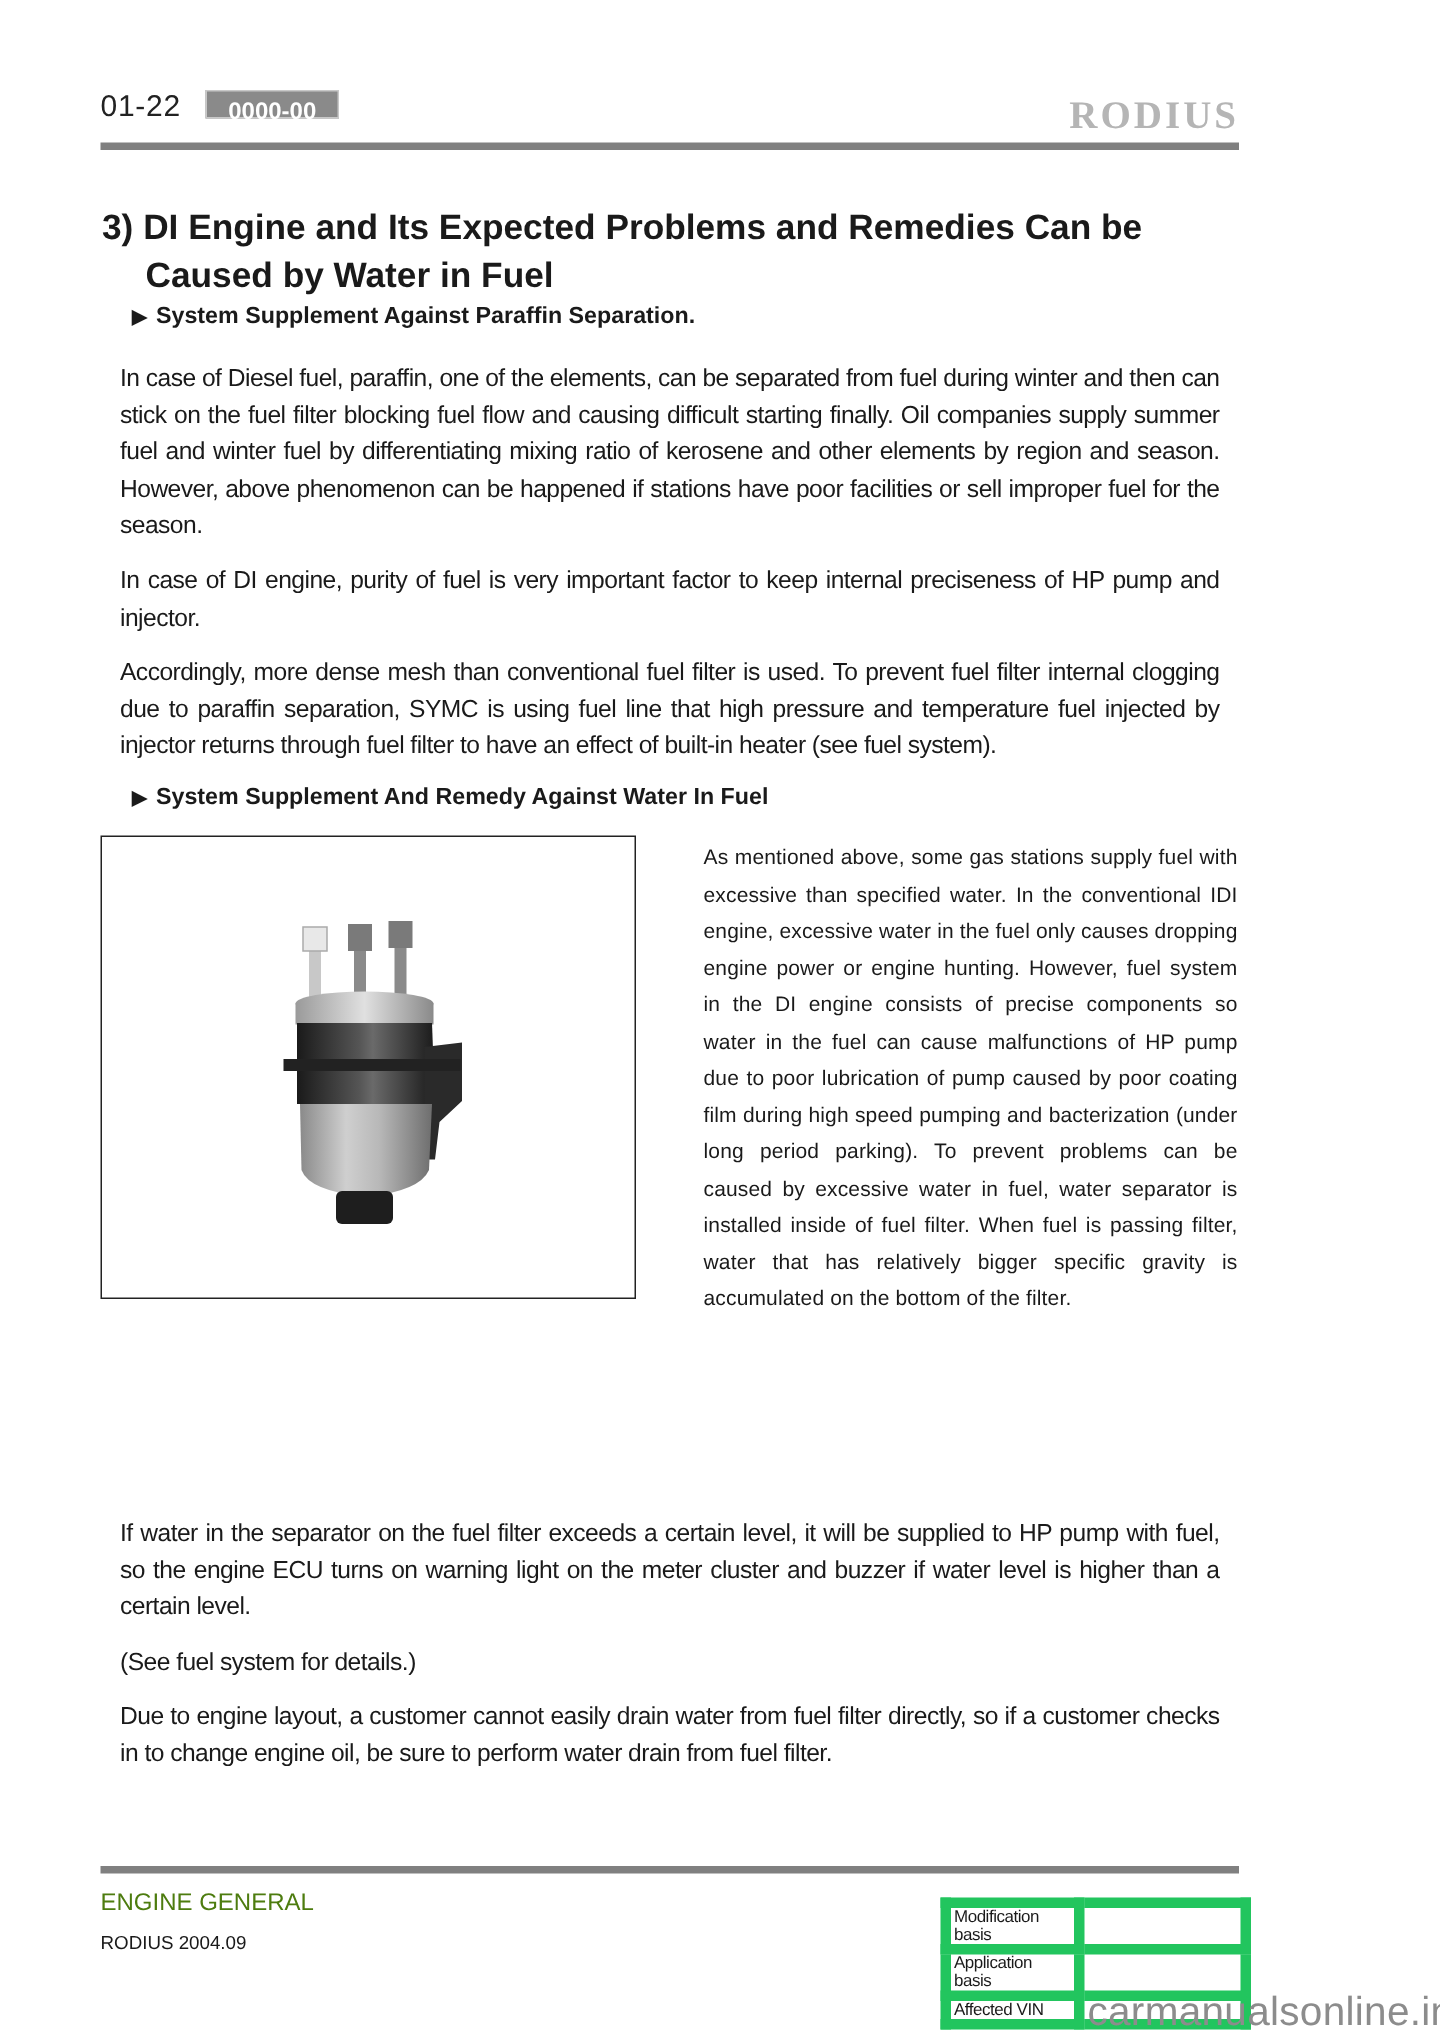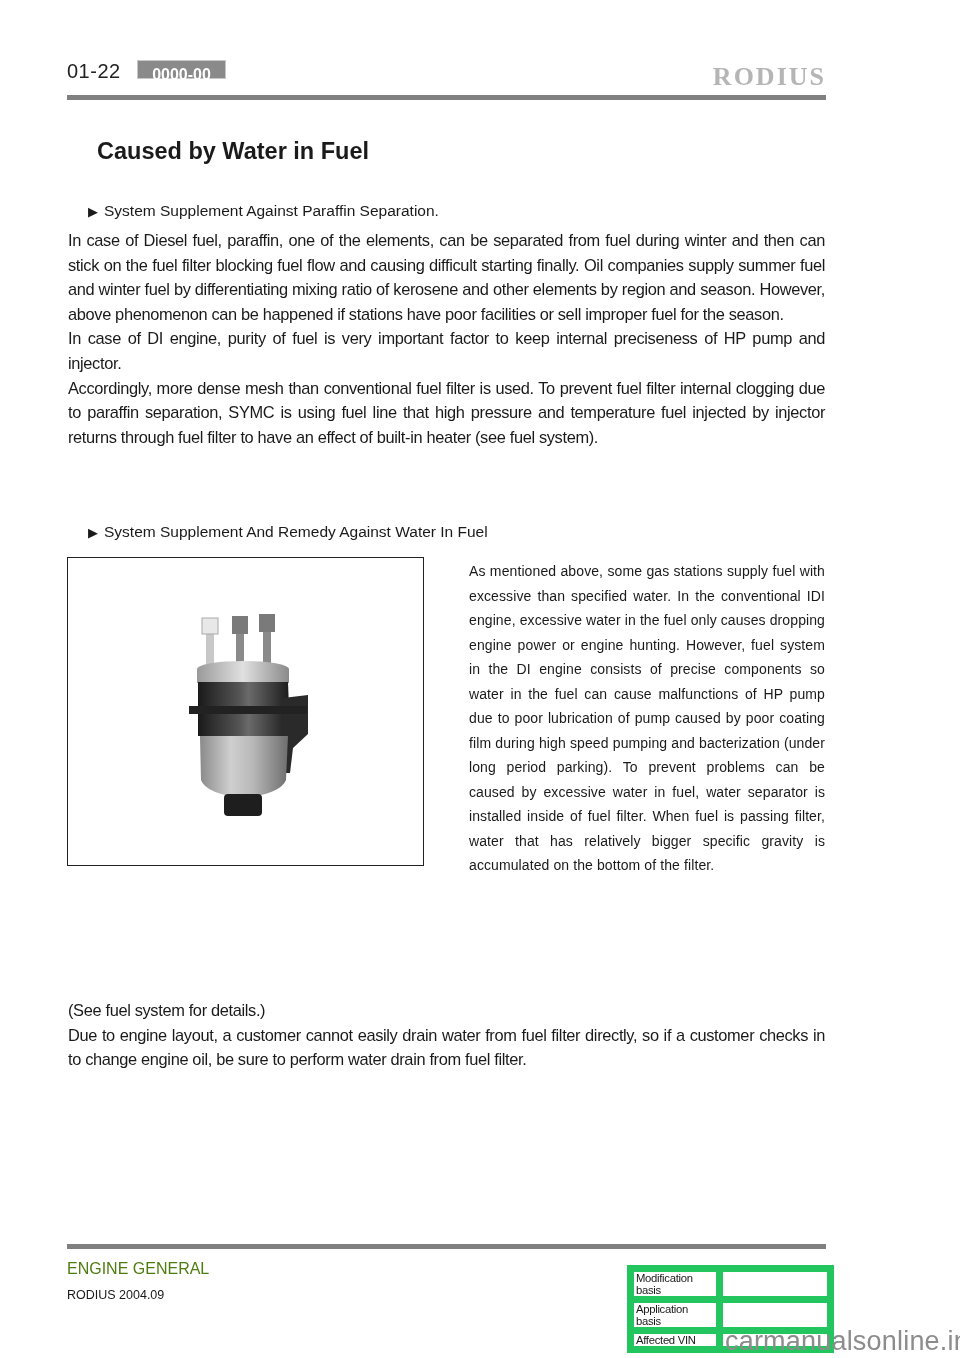--- a/index.html
+++ b/index.html
@@ -8,49 +8,50 @@
     .abs { position: absolute; }
     .page-num { left: 67px; top: 60px; font-size: 20px; color: #222; letter-spacing: 0.5px; }
     .code-badge { left: 137px; top: 60px; width: 89px; height: 19px; background: #8a8a8a;
                   border: 1px solid #c8c8c8; color: #fff; font-weight: bold; font-size: 16px;
                   line-height: 27px; text-align: center; box-sizing: border-box; }
     .brand { left: 676px; top: 62px; width: 150px; font-family: "Liberation Serif", serif;
              font-weight: bold; font-size: 26px; color: #b5b5b5; letter-spacing: 2px; text-align: right; }
     .rule-top { left: 67px; top: 95px; width: 759px; height: 5px; background: #808080; }
     .title { left: 68px; top: 135px; width: 760px; font-weight: bold; font-size: 23.5px; line-height: 32px; color: #1a1a1a; }
     .title .l2 { display: block; padding-left: 29px; }
-    .subhead { font-weight: normal; font-size: 15.5px; color: #1a1a1a; }
+    .subhead { font-weight: bold; font-size: 15.5px; color: #1a1a1a; }
     .subhead .tri { display: inline-block; font-size: 13px; margin-right: 6px; }
     .sub1 { left: 88px; top: 202px; }
     .sub2 { left: 88px; top: 523px; }
     .body-text { left: 68px; width: 757px; font-size: 16.4px; line-height: 24.6px; text-align: justify;
                  font-family: "Liberation Sans Narrow", "Liberation Sans", sans-serif; }
     .para1 { top: 228px; letter-spacing: -0.35px; }
     .para3 { top: 998px; letter-spacing: -0.35px; }
-    .body-text p { margin: 0; }
+    .body-text p { margin: 12px; }
     .figure-box { left: 67px; top: 557px; width: 357px; height: 309px; border: 1.5px solid #222; box-sizing: border-box; background: #fff; }
     .right-col { left: 469px; top: 559px; width: 356px; font-size: 14px; line-height: 24.5px; text-align: justify; letter-spacing: 0.1px; }
     .rule-bottom { left: 67px; top: 1244px; width: 759px; height: 5px; background: #808080; }
     .footer-section { left: 67px; top: 1260px; font-size: 16px; color: #4d7c0f; }
     .footer-date { left: 67px; top: 1288px; font-size: 12.5px; color: #1a1a1a; }
     .rev-table { left: 627px; top: 1265px; border-collapse: collapse; font-size: 11.3px; }
     .rev-table td { border: 7px solid #22c55e; height: 18px; padding: 0 2px; box-sizing: border-box; }
     .rev-table td.lbl { width: 89px; letter-spacing: -0.3px; }
     .rev-table td.val { width: 111px; border-left: 2px solid #333; }
     .watermark { left: 725px; top: 1326px; font-size: 27px; color: #8c8c8c; letter-spacing: 0.2px; }
   </style>
 </head>
 <body>
 
 <div class="abs page-num">01-22</div>
 <div class="abs code-badge">0000-00</div>
 <div class="abs brand">RODIUS</div>
 <div class="abs rule-top"></div>
 
 <div class="abs title">
+  <span>3) DI Engine and Its Expected Problems and Remedies Can be</span>
   <span class="l2">Caused by Water in Fuel</span>
 </div>
 
 <div class="abs subhead sub1">
   <span class="tri">▶</span><span>System Supplement Against Paraffin Separation.</span>
 </div>
 
 <div class="abs body-text para1">
   <p>In case of Diesel fuel, paraffin, one of the elements, can be separated from fuel during winter and then can stick on the fuel filter blocking fuel flow and causing difficult starting finally. Oil companies supply summer fuel and winter fuel by differentiating mixing ratio of kerosene and other elements by region and season. However, above phenomenon can be happened if stations have poor facilities or sell improper fuel for the season.</p>
   <p>In case of DI engine, purity of fuel is very important factor to keep internal preciseness of HP pump and injector.</p>
@@ -96,20 +97,21 @@
     <path d="M215 140 L240 137 L240 176 L225 190 L222 215 L215 215 Z" fill="#2a2a2a"></path>
     <rect x="121" y="148" width="118" height="8" fill="#222"></rect>
     <path d="M132 178 L220 178 L218 222 Q212 236 176 240 Q138 236 133 222 Z" fill="url(#gBody)"></path>
     <rect x="156" y="236" width="38" height="22" rx="4" fill="#1e1e1e"></rect>
   </svg>
 </div>
 
 <div class="abs right-col">As mentioned above, some gas stations supply fuel with excessive than specified water. In the conventional IDI engine, excessive water in the fuel only causes dropping engine power or engine hunting. However, fuel system in the DI engine consists of precise components so water in the fuel can cause malfunctions of HP pump due to poor lubrication of pump caused by poor coating film during high speed pumping and bacterization (under long period parking). To prevent problems can be caused by excessive water in fuel, water separator is installed inside of fuel filter. When fuel is passing filter, water that has relatively bigger specific gravity is accumulated on the bottom of the filter.</div>
 
 <div class="abs body-text para3">
+  <p>If water in the separator on the fuel filter exceeds a certain level, it will be supplied to HP pump with fuel, so the engine ECU turns on warning light on the meter cluster and buzzer if water level is higher than a certain level.</p>
   <p>(See fuel system for details.)</p>
   <p>Due to engine layout, a customer cannot easily drain water from fuel filter directly, so if a customer checks in to change engine oil, be sure to perform water drain from fuel filter.</p>
 </div>
 
 <div class="abs rule-bottom"></div>
 <div class="abs footer-section">ENGINE GENERAL</div>
 <div class="abs footer-date">RODIUS 2004.09</div>
 
 <table class="abs rev-table">
   <tbody>

